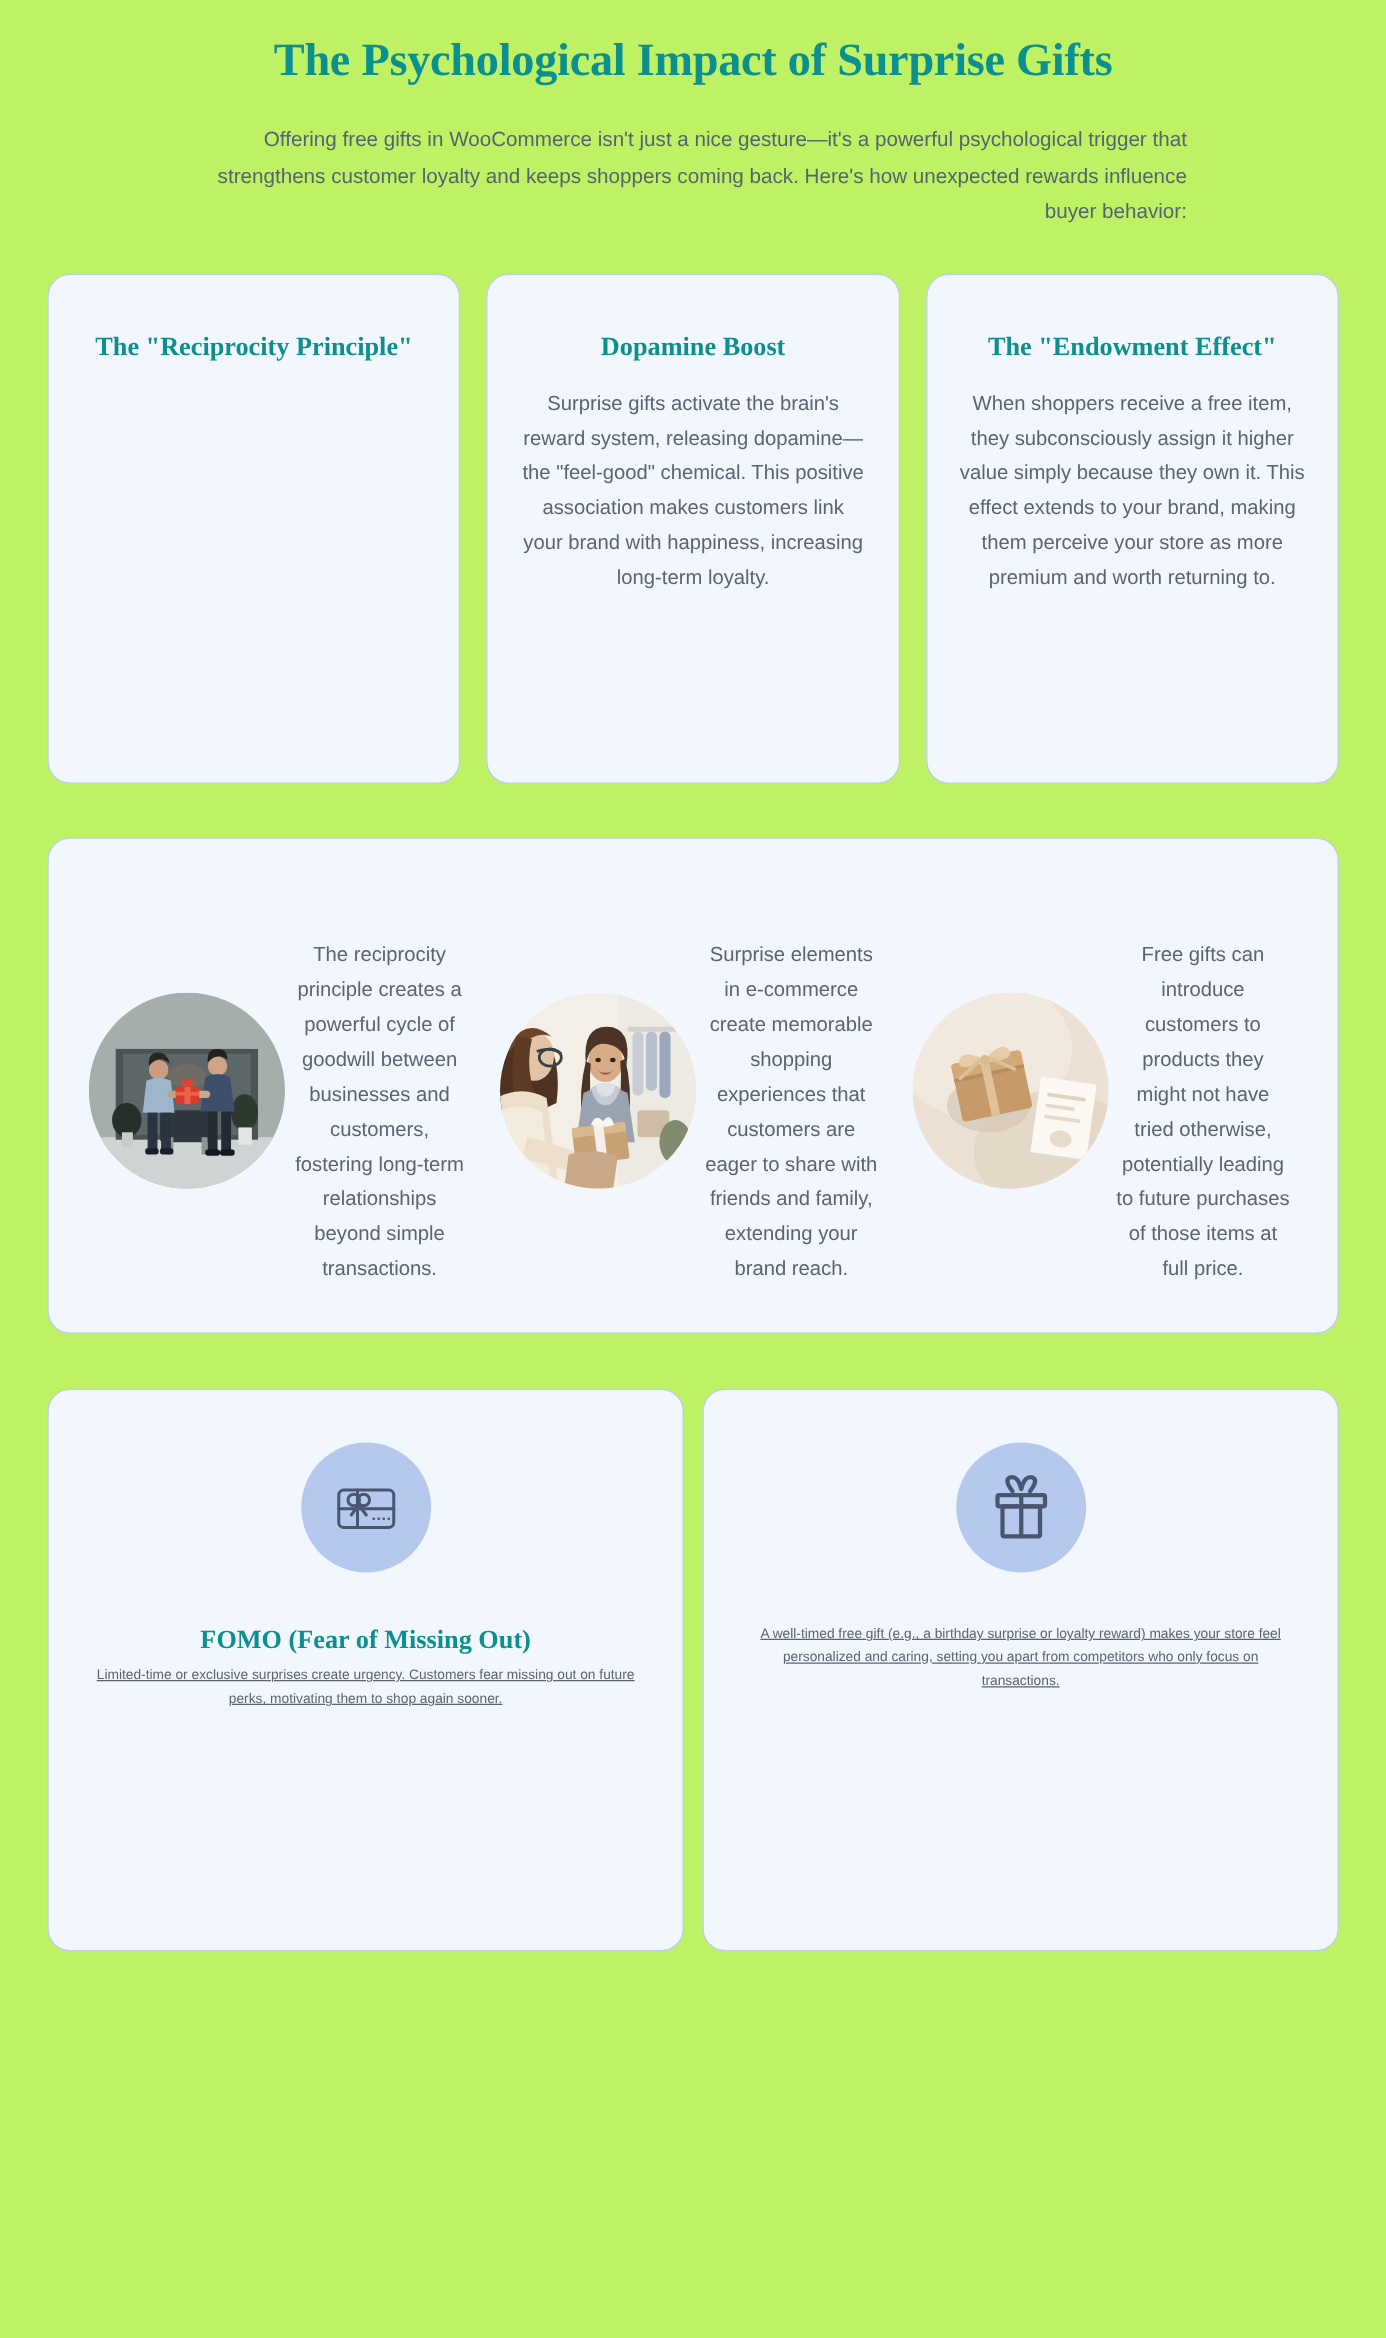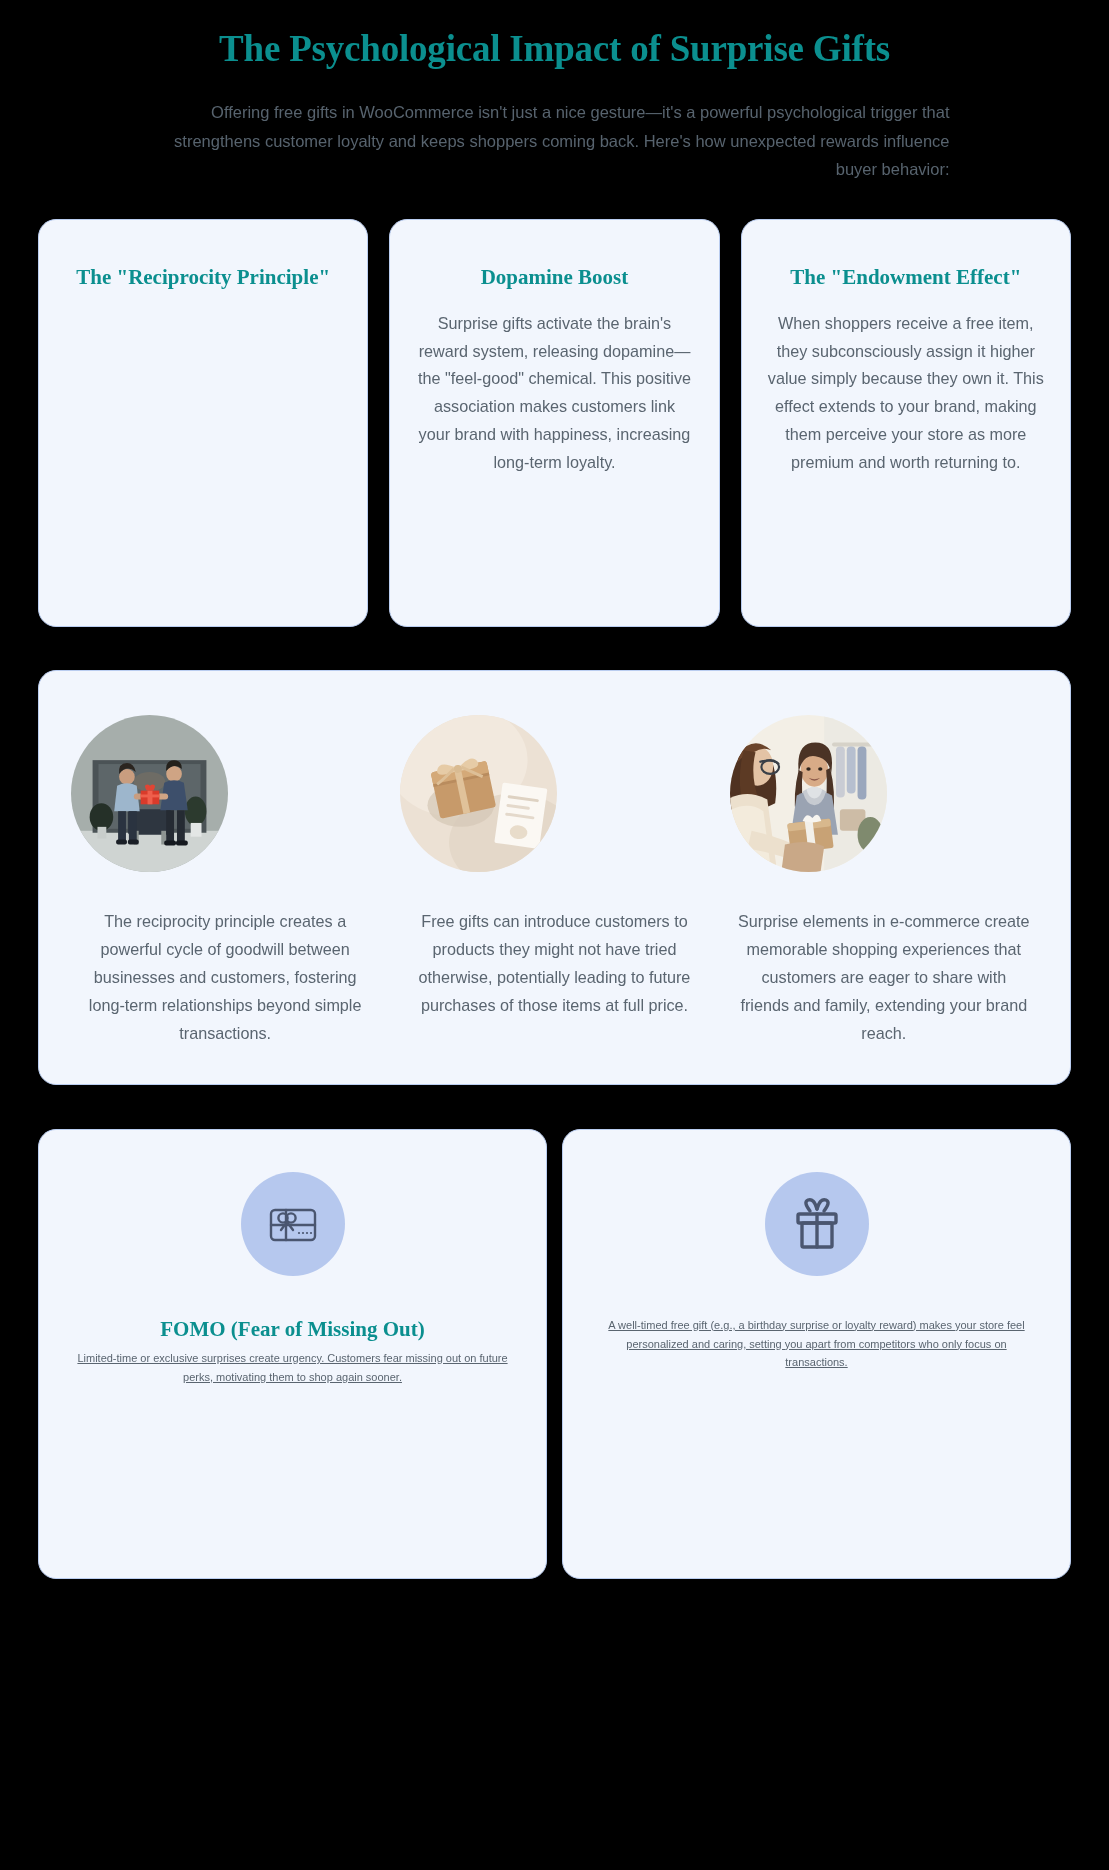--- a/index.html
+++ b/index.html
@@ -12,21 +12,21 @@
   body {
     font-family: "Liberation Sans", sans-serif;
     color: #5a6570;
     -webkit-font-smoothing: antialiased;
   }
 
   .page {
     width: 1109px;
     min-height: 1870px;
     position: relative;
-    background: #000000;
+    background: #bef264;
     padding: 0;
   }
 
   
   .header {
     padding: 26px 120px 0 120px;
     text-align: center;
   }
 
   .page-title {
@@ -91,21 +91,22 @@
   }
 
   .photo-row {
     display: flex;
     gap: 21px;
   }
 
   .photo-col {
     flex: 1 1 0;
     display: flex;
-    flex-direction: column;
+    flex-direction: row;
+    align-items: center;
   }
 
   .photo-circle {
     width: 157px;
     height: 157px;
     border-radius: 50%;
     overflow: hidden;
     position: relative;
     flex: none;
   }
@@ -237,20 +238,68 @@
             <path d="M77 77 q-4 -7 2 -6 q3 1 2 6z" fill="#e04534"></path>
             <path d="M84 77 q4 -7 -2 -6 q-3 1 -2 6z" fill="#e04534"></path>
           </svg>
         </div>
         <div class="photo-caption">The reciprocity principle creates a powerful cycle of goodwill between businesses and customers, fostering long-term relationships beyond simple transactions.</div>
       </div>
 
       <div class="photo-col">
         <div class="photo-circle">
           <svg viewBox="0 0 160 160">
+            <rect x="0" y="0" width="160" height="160" fill="#f3efe6"></rect>
+            <rect x="96" y="0" width="64" height="160" fill="#eceae3"></rect>
+
+            <rect x="104" y="28" width="44" height="4" rx="2" fill="#d6d2c8"></rect>
+            <rect x="108" y="32" width="9" height="52" rx="4" fill="#c9ccd4"></rect>
+            <rect x="119" y="32" width="9" height="48" rx="4" fill="#b6bfcf"></rect>
+            <rect x="130" y="32" width="9" height="54" rx="4" fill="#9aa7bd"></rect>
+            <rect x="112" y="96" width="26" height="22" rx="3" fill="#cdbca6"></rect>
+            <ellipse cx="143" cy="122" rx="13" ry="18" fill="#7f8a6e"></ellipse>
+
+            <ellipse cx="86" cy="56" rx="14" ry="17" fill="#d8ab87"></ellipse>
+            <path d="M70 58 q-3 -30 17 -30 q21 0 16 32 q-2 -16 -16 -18 q-13 -2 -17 16z" fill="#4b3325"></path>
+            <path d="M70 56 q-6 24 -3 48 l9 -2 q-4 -24 -2 -44z" fill="#4b3325"></path>
+            <path d="M102 54 q6 24 3 48 l-9 -2 q4 -24 2 -44z" fill="#4b3325"></path>
+            <ellipse cx="80" cy="55" rx="2.2" ry="1.8" fill="#2e241c"></ellipse>
+            <ellipse cx="92" cy="55" rx="2.2" ry="1.8" fill="#2e241c"></ellipse>
+            <path d="M80 64 q6 6 12 0 q-6 3 -12 0z" fill="#8d5a4a"></path>
+            <path d="M68 82 q18 -10 36 0 l6 40 l-48 0 z" fill="#9aa3b2"></path>
+            <path d="M74 78 q12 -8 24 0 q-4 14 -12 14 q-8 0 -12 -14z" fill="#c7cbd1"></path>
+            <path d="M78 76 q8 -5 16 0 q-2 9 -8 9 q-6 0 -8 -9z" fill="#dfe2e5"></path>
+
+            <path d="M0 46 q20 -22 40 -6 q10 22 6 50 q-22 12 -46 6 z" fill="#4f3221"></path>
+            <ellipse cx="28" cy="52" rx="16" ry="20" fill="#e3c3a5"></ellipse>
+            <path d="M8 40 q16 -20 34 -4 q-8 -4 -18 2 q-12 4 -16 10z" fill="#6b442b"></path>
+            <path d="M14 36 q-8 30 0 58 l16 -6 q-10 -26 -4 -50z" fill="#5c3a24"></path>
+
+            <path d="M30 48 q12 -4 20 2" stroke="#3a4048" stroke-width="2.2" fill="none"></path>
+            <ellipse cx="41" cy="53" rx="9" ry="7" fill="none" stroke="#3a4048" stroke-width="2.2"></ellipse>
+
+            <path d="M-6 88 q22 -14 44 -2 l10 74 l-62 0z" fill="#ece0cd"></path>
+            <path d="M2 96 q18 -8 32 2 l8 62 l-48 0z" fill="#f3ebdc"></path>
+
+            <path d="M22 118 q28 6 52 18 l-4 14 q-28 -10 -52 -14z" fill="#ece0cd"></path>
+
+            <rect x="60" y="108" width="44" height="30" rx="2" fill="#c8a275" transform="rotate(-7 82 123)"></rect>
+            <rect x="60" y="108" width="44" height="8" rx="2" fill="#d8b88d" transform="rotate(-7 82 123)"></rect>
+            <rect x="78" y="106" width="8" height="33" fill="#f2f0ea" transform="rotate(-7 82 123)"></rect>
+            <path d="M74 108 q4 -10 10 -3 q6 -8 9 3 q-9 3 -19 0z" fill="#f7f5f0"></path>
+
+            <path d="M56 132 q22 -6 40 2 l-4 28 l-40 0z" fill="#c9a887"></path>
+          </svg>
+        </div>
+        <div class="photo-caption">Surprise elements in e-commerce create memorable shopping experiences that customers are eager to share with friends and family, extending your brand reach.</div>
+      </div>
+
+      <div class="photo-col">
+        <div class="photo-circle">
+          <svg viewBox="0 0 160 160">
             <rect x="0" y="0" width="160" height="160" fill="#ece1d4"></rect>
             <ellipse cx="58" cy="46" rx="72" ry="58" fill="#f2e9de"></ellipse>
             <ellipse cx="116" cy="130" rx="66" ry="50" fill="#e4d8c9"></ellipse>
 
             <ellipse cx="62" cy="92" rx="34" ry="22" fill="#d6c8b7" opacity="0.75"></ellipse>
 
             <g transform="rotate(-12 66 78)">
               <rect x="36" y="52" width="58" height="48" rx="3" fill="#c79a6a"></rect>
               <rect x="36" y="52" width="58" height="14" rx="3" fill="#d4a978"></rect>
               <rect x="36" y="64" width="58" height="3" fill="#b98c5e"></rect>
@@ -267,68 +316,20 @@
             <g transform="rotate(8 126 104)">
               <rect x="100" y="72" width="46" height="62" rx="2" fill="#fbf8f3"></rect>
               <rect x="107" y="84" width="32" height="3" rx="1.5" fill="#ded2c2"></rect>
               <rect x="107" y="93" width="24" height="3" rx="1.5" fill="#e4d9cb"></rect>
               <rect x="107" y="102" width="30" height="3" rx="1.5" fill="#e4d9cb"></rect>
               <ellipse cx="123" cy="120" rx="9" ry="7" fill="#e8dcca"></ellipse>
             </g>
           </svg>
         </div>
         <div class="photo-caption">Free gifts can introduce customers to products they might not have tried otherwise, potentially leading to future purchases of those items at full price.</div>
-      </div>
-
-      <div class="photo-col">
-        <div class="photo-circle">
-          <svg viewBox="0 0 160 160">
-            <rect x="0" y="0" width="160" height="160" fill="#f3efe6"></rect>
-            <rect x="96" y="0" width="64" height="160" fill="#eceae3"></rect>
-
-            <rect x="104" y="28" width="44" height="4" rx="2" fill="#d6d2c8"></rect>
-            <rect x="108" y="32" width="9" height="52" rx="4" fill="#c9ccd4"></rect>
-            <rect x="119" y="32" width="9" height="48" rx="4" fill="#b6bfcf"></rect>
-            <rect x="130" y="32" width="9" height="54" rx="4" fill="#9aa7bd"></rect>
-            <rect x="112" y="96" width="26" height="22" rx="3" fill="#cdbca6"></rect>
-            <ellipse cx="143" cy="122" rx="13" ry="18" fill="#7f8a6e"></ellipse>
-
-            <ellipse cx="86" cy="56" rx="14" ry="17" fill="#d8ab87"></ellipse>
-            <path d="M70 58 q-3 -30 17 -30 q21 0 16 32 q-2 -16 -16 -18 q-13 -2 -17 16z" fill="#4b3325"></path>
-            <path d="M70 56 q-6 24 -3 48 l9 -2 q-4 -24 -2 -44z" fill="#4b3325"></path>
-            <path d="M102 54 q6 24 3 48 l-9 -2 q4 -24 2 -44z" fill="#4b3325"></path>
-            <ellipse cx="80" cy="55" rx="2.2" ry="1.8" fill="#2e241c"></ellipse>
-            <ellipse cx="92" cy="55" rx="2.2" ry="1.8" fill="#2e241c"></ellipse>
-            <path d="M80 64 q6 6 12 0 q-6 3 -12 0z" fill="#8d5a4a"></path>
-            <path d="M68 82 q18 -10 36 0 l6 40 l-48 0 z" fill="#9aa3b2"></path>
-            <path d="M74 78 q12 -8 24 0 q-4 14 -12 14 q-8 0 -12 -14z" fill="#c7cbd1"></path>
-            <path d="M78 76 q8 -5 16 0 q-2 9 -8 9 q-6 0 -8 -9z" fill="#dfe2e5"></path>
-
-            <path d="M0 46 q20 -22 40 -6 q10 22 6 50 q-22 12 -46 6 z" fill="#4f3221"></path>
-            <ellipse cx="28" cy="52" rx="16" ry="20" fill="#e3c3a5"></ellipse>
-            <path d="M8 40 q16 -20 34 -4 q-8 -4 -18 2 q-12 4 -16 10z" fill="#6b442b"></path>
-            <path d="M14 36 q-8 30 0 58 l16 -6 q-10 -26 -4 -50z" fill="#5c3a24"></path>
-
-            <path d="M30 48 q12 -4 20 2" stroke="#3a4048" stroke-width="2.2" fill="none"></path>
-            <ellipse cx="41" cy="53" rx="9" ry="7" fill="none" stroke="#3a4048" stroke-width="2.2"></ellipse>
-
-            <path d="M-6 88 q22 -14 44 -2 l10 74 l-62 0z" fill="#ece0cd"></path>
-            <path d="M2 96 q18 -8 32 2 l8 62 l-48 0z" fill="#f3ebdc"></path>
-
-            <path d="M22 118 q28 6 52 18 l-4 14 q-28 -10 -52 -14z" fill="#ece0cd"></path>
-
-            <rect x="60" y="108" width="44" height="30" rx="2" fill="#c8a275" transform="rotate(-7 82 123)"></rect>
-            <rect x="60" y="108" width="44" height="8" rx="2" fill="#d8b88d" transform="rotate(-7 82 123)"></rect>
-            <rect x="78" y="106" width="8" height="33" fill="#f2f0ea" transform="rotate(-7 82 123)"></rect>
-            <path d="M74 108 q4 -10 10 -3 q6 -8 9 3 q-9 3 -19 0z" fill="#f7f5f0"></path>
-
-            <path d="M56 132 q22 -6 40 2 l-4 28 l-40 0z" fill="#c9a887"></path>
-          </svg>
-        </div>
-        <div class="photo-caption">Surprise elements in e-commerce create memorable shopping experiences that customers are eager to share with friends and family, extending your brand reach.</div>
       </div>
 
     </div>
   </div>
 
   <div class="benefits">
 
     <div class="card benefit-card">
       <div class="benefit-icon-wrap">
         <svg width="54" height="54" viewBox="0 0 54 54" fill="none" stroke="#4a5670" stroke-width="2.4" stroke-linecap="round" stroke-linejoin="round">

